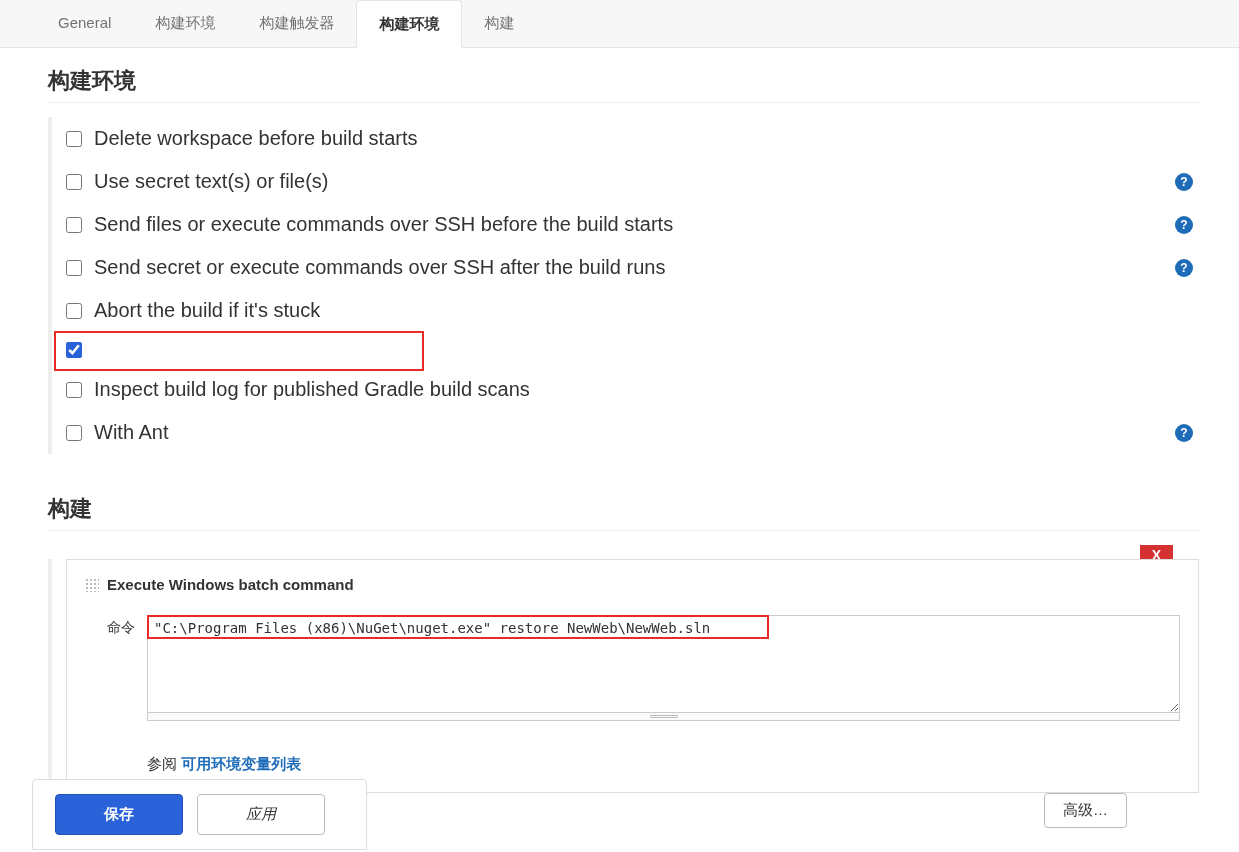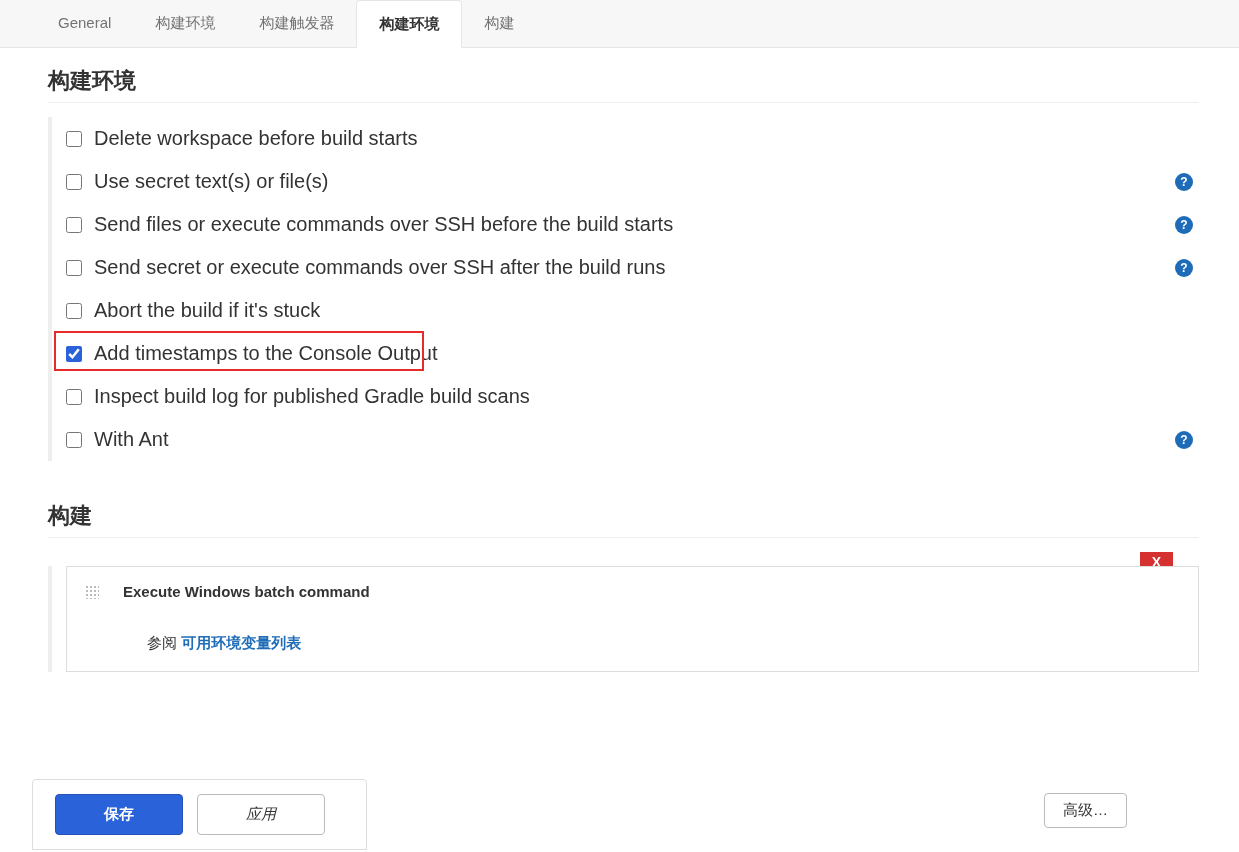--- a/index.html
+++ b/index.html
@@ -114,21 +114,20 @@
         radial-gradient(circle, #bbb 1px, transparent 1px) 0 0 / 4px 4px;
       margin-right: 8px;
       vertical-align: middle;
     }
     .build-header {
       font-size: 15px;
       font-weight: 700;
       color: #333;
       display: flex;
       align-items: center;
-      gap: 16px;
     }
     .delete-btn {
       position: absolute;
       top: -14px;
       right: 26px;
       background: #d53131;
       color: #fff;
       font-weight: 700;
       padding: 2px 12px 4px;
       border-radius: 0 0 4px 4px;
@@ -284,21 +283,20 @@
         <input type="checkbox" style="">
         <label>Send secret or execute commands over SSH after the build runs</label>
         <span class="help-icon">?</span>
       </div>
       <div class="opt-row">
         <input type="checkbox" style="">
         <label>Abort the build if it's stuck</label>
       </div>
       <div class="opt-row">
         <input type="checkbox" checked="" style="">
-        <label>Add timestamps to the Console Output</label>
         <div class="highlight-box"></div>
       </div>
       <div class="opt-row">
         <input type="checkbox" style="">
         <label>Inspect build log for published Gradle build scans</label>
       </div>
       <div class="opt-row">
         <input type="checkbox" style="">
         <label>With Ant</label>
         <span class="help-icon">?</span>
@@ -308,20 +306,30 @@
   <div class="section-title second">构建</div>
 
   <div class="build-block">
     <div class="delete-btn">X</div>
     <span class="help-icon block-help">?</span>
     <div class="build-inner">
       <div class="build-header">
         <span class="drag-handle"></span>
         <span>Execute Windows batch command</span>
       </div>
+      <div class="cmd-row">
+        <div class="cmd-label">命令</div>
+        <div class="cmd-textarea-wrap">
+          <textarea class="cmd-textarea" id="cmd-ta" style="">"C:\Program Files (x86)\NuGet\nuget.exe" restore NewWeb\NewWeb.sln</textarea>
+          <div class="cmd-highlight"></div>
+          <div class="resize-grip">
+              <div class="grip-lines"></div>
+            </div>
+        </div>
+      </div>
       <div class="ref-line">
         <span>参阅 </span><a href="#">可用环境变量列表</a>
       </div>
     </div>
   </div>
 
 </div>
 
 <div class="footer-bar">
   <div class="btn btn-primary">保存</div>

